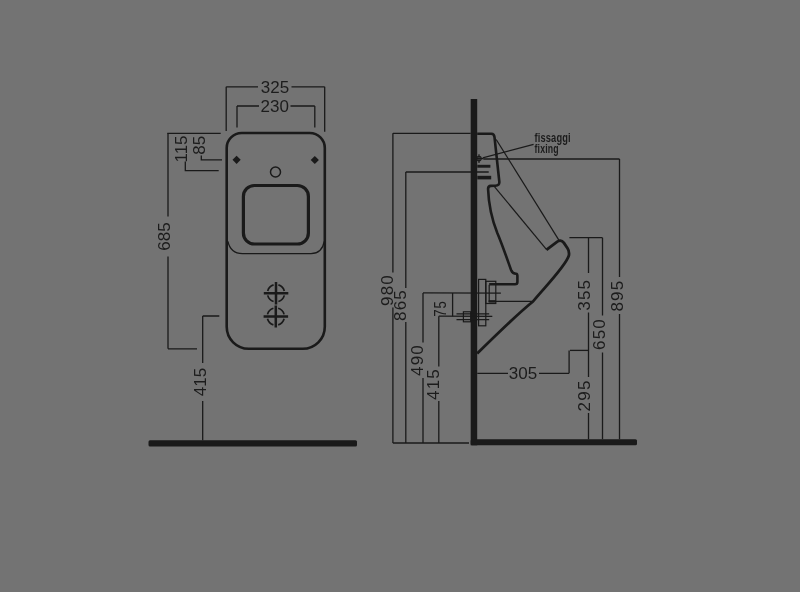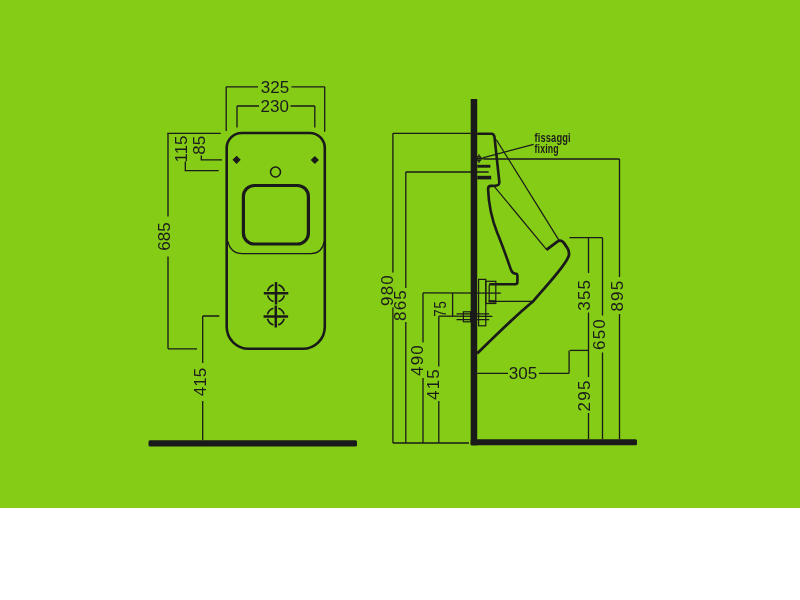--- a/index.html
+++ b/index.html
@@ -1,17 +1,17 @@
 <!DOCTYPE html>
 <html><head>
 <meta charset="utf-8">
 <title>Urinal technical drawing</title>
 <style>
   html,body{margin:0;padding:0;background:#ffffff;}
-  .page{width:800px;height:508px;position:relative;background:#84cc16;overflow:hidden;}
+  .page{width:800px;height:592px;position:relative;background:#737373;overflow:hidden;}
   svg{position:absolute;left:0;top:0;}
   text{font-family:"Liberation Sans", sans-serif;fill:#1c1c1c;}
   .dim{font-size:17px;}
   .dimr{font-size:17px;letter-spacing:1.2px;}
   .lbl{font-size:12.5px;font-weight:bold;letter-spacing:0.2px;}
 </style>
 </head>
 <body>
 <div class="page">
 <svg width="800" height="600" viewBox="0 0 800 600">

